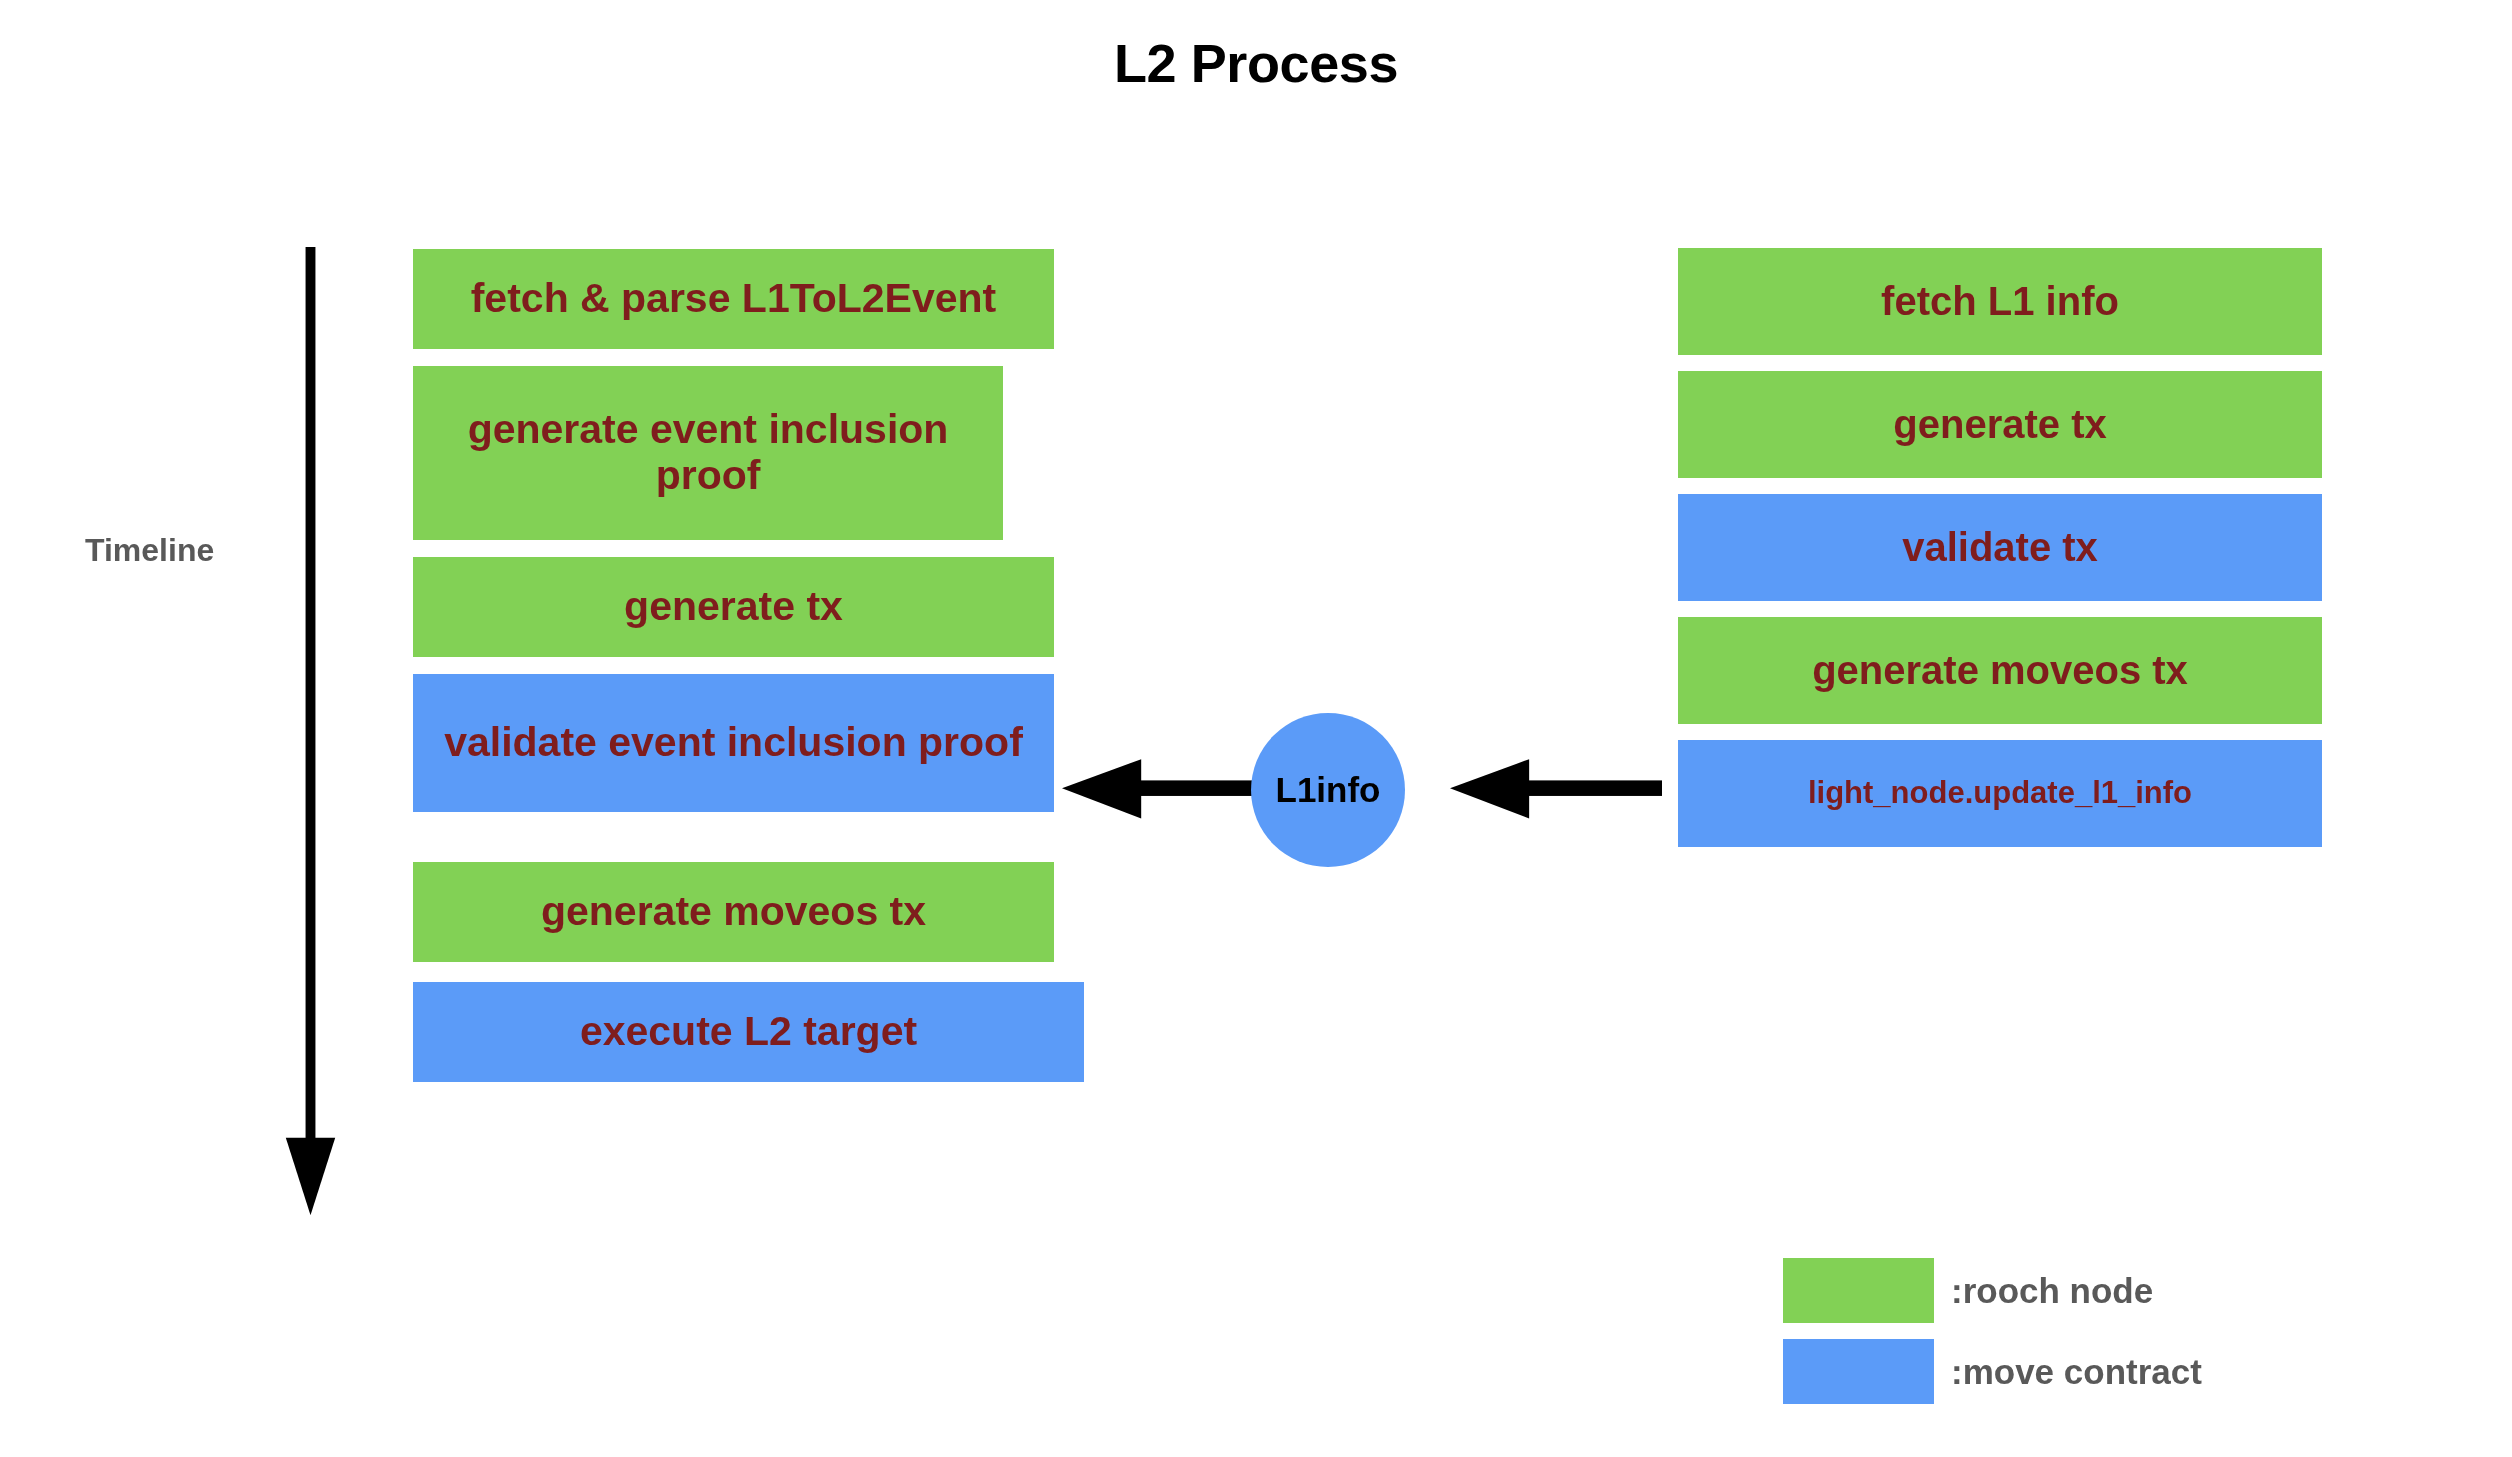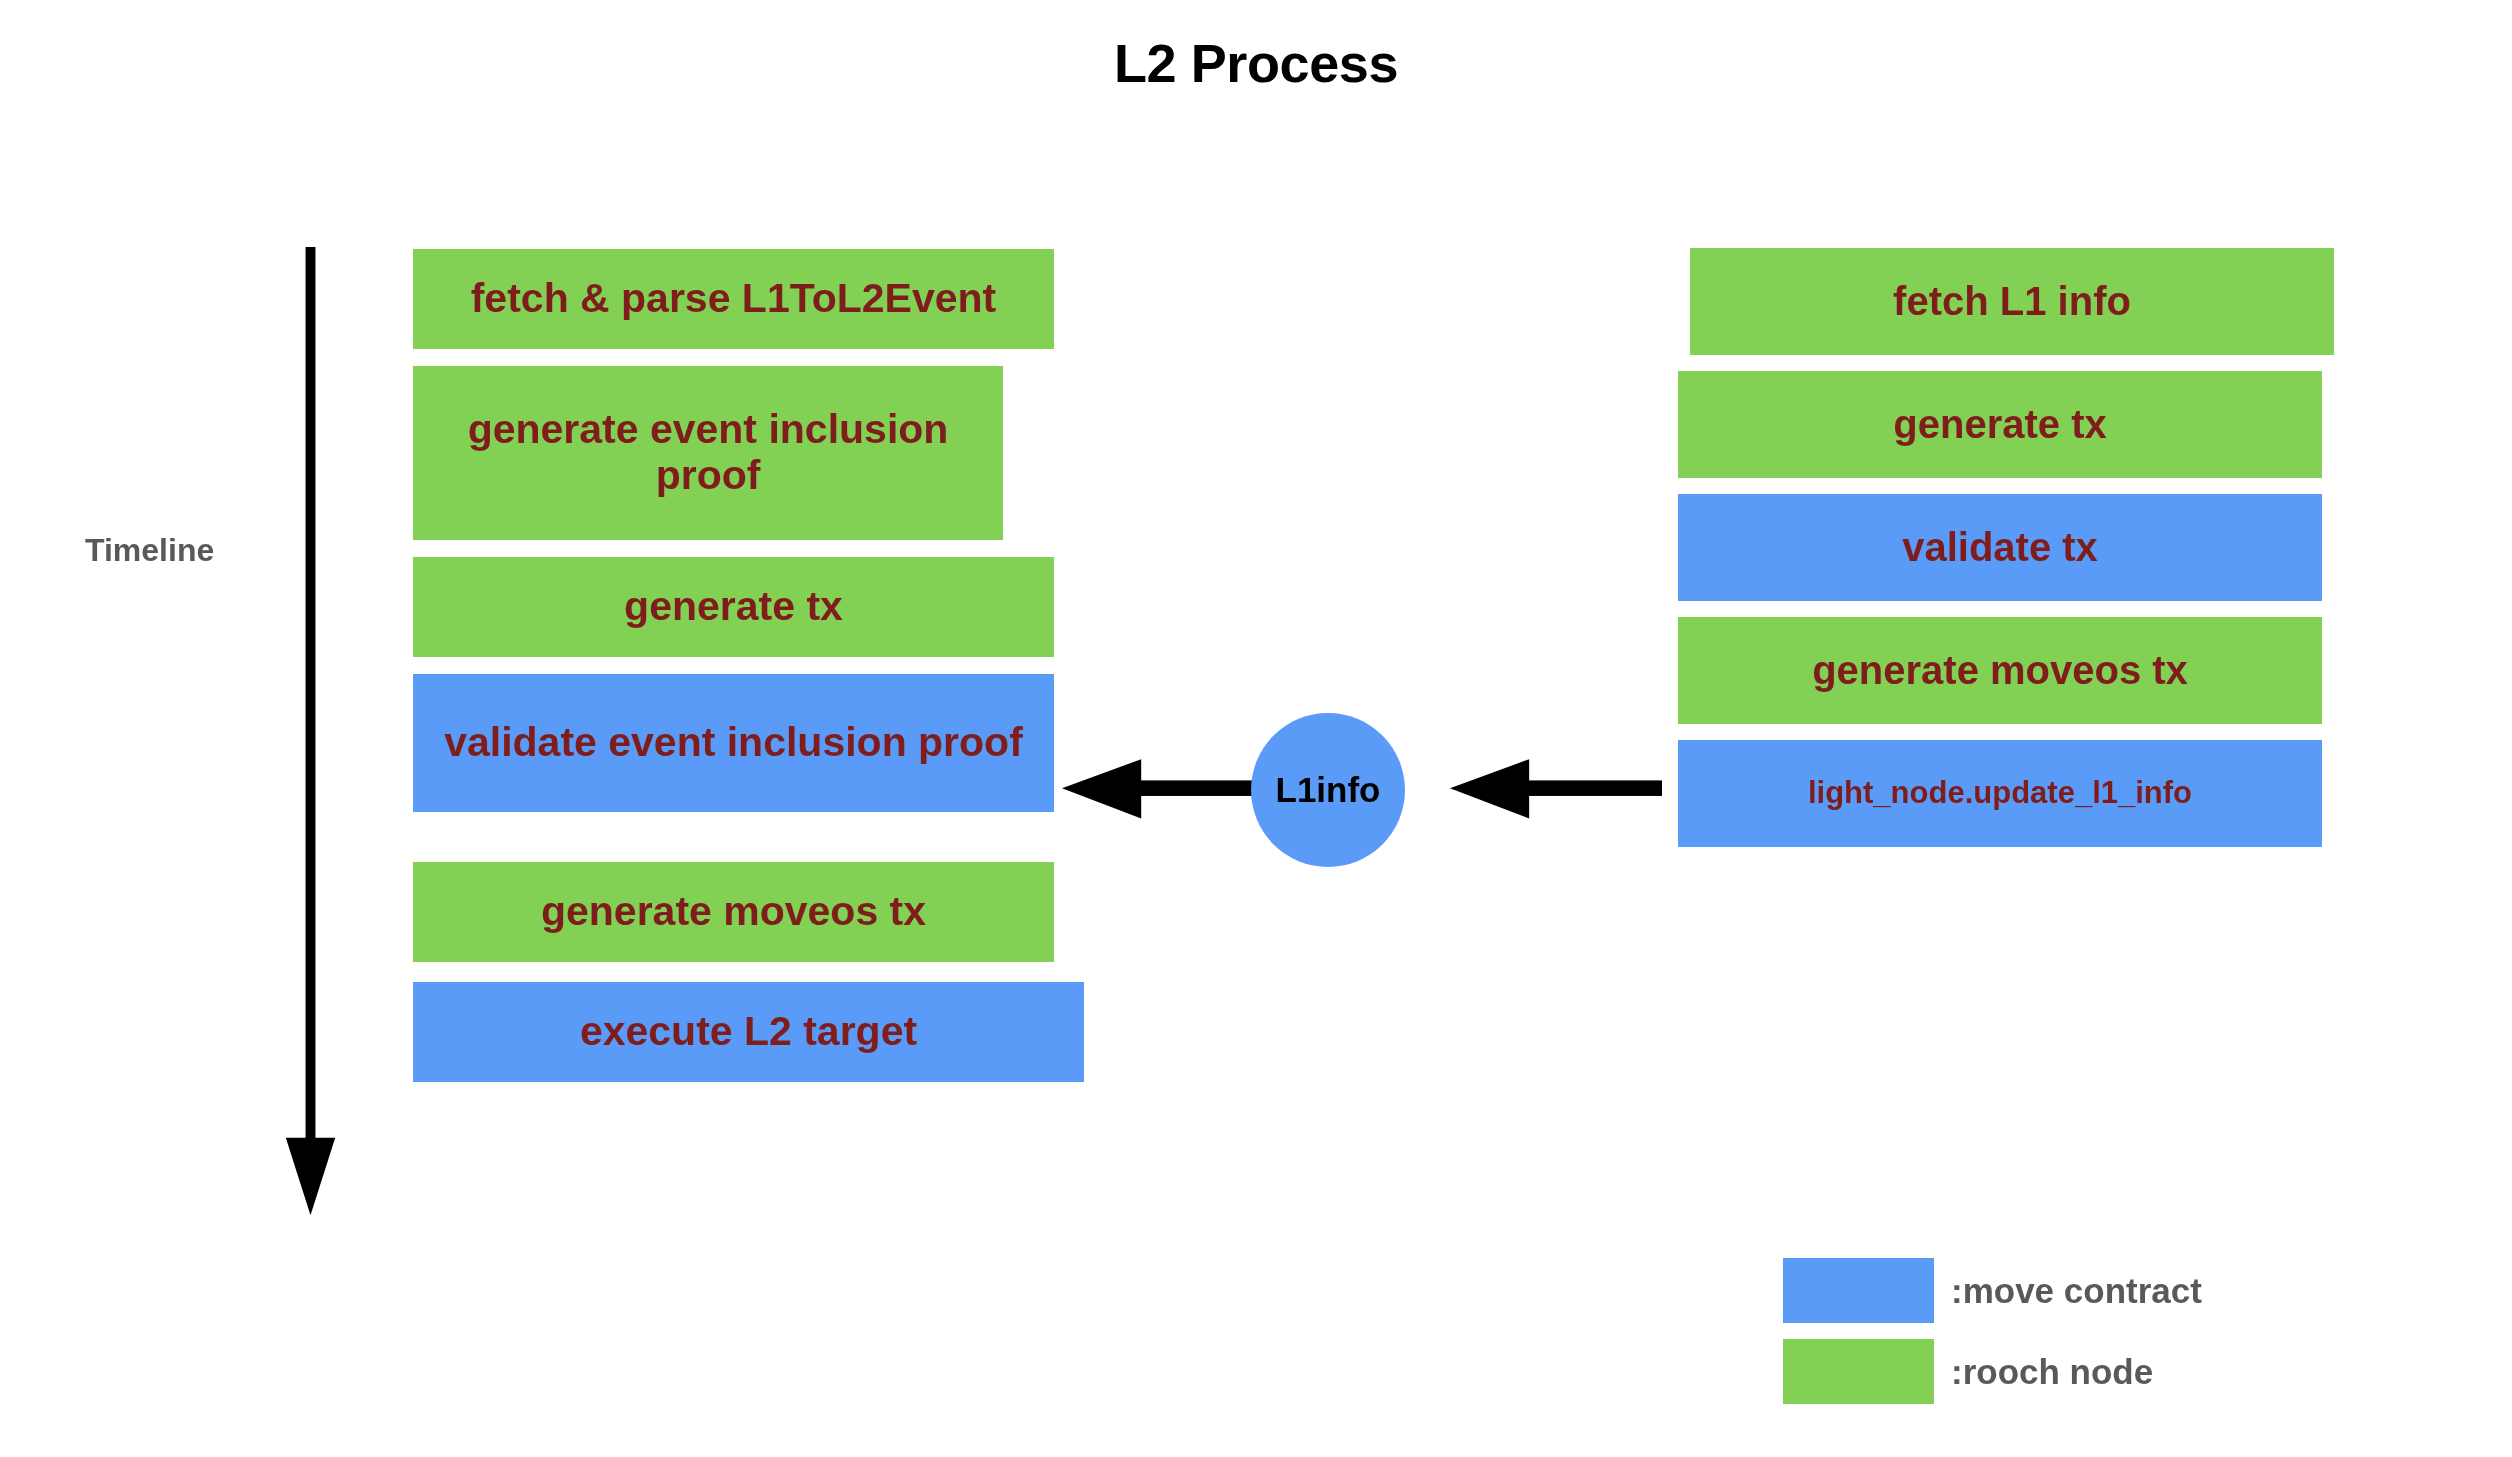--- a/index.html
+++ b/index.html
@@ -150,21 +150,21 @@
       </div>
       <div class="proc-box green" style="left: 413px; top: 862px; width: 641px; height: 100px; font-size: 41px; background: rgb(130, 209, 85);">
         <span>generate moveos tx</span>
       </div>
       <div class="proc-box blue" style="left: 413px; top: 982px; width: 671px; height: 100px; font-size: 41px; background: rgb(91, 155, 248);">
         <span>execute L2 target</span>
       </div>
     </div>
 
   <div id="right-col">
-      <div class="proc-box green" style="left: 1678px; top: 248px; width: 644px; height: 107px; font-size: 40px; background: rgb(130, 209, 85); margin-left: 12px;">
+      <div class="proc-box green" style="left: 1678px; top: 248px; width: 644px; height: 107px; font-size: 40px; background: rgb(130, 209, 85);">
         <span>fetch L1 info</span>
       </div>
       <div class="proc-box green" style="left: 1678px; top: 371px; width: 644px; height: 107px; font-size: 40px; background: rgb(130, 209, 85);">
         <span>generate tx</span>
       </div>
       <div class="proc-box blue" style="left: 1678px; top: 494px; width: 644px; height: 107px; font-size: 40px; background: rgb(91, 155, 248);">
         <span>validate tx</span>
       </div>
       <div class="proc-box green" style="left: 1678px; top: 617px; width: 644px; height: 107px; font-size: 40px; background: rgb(130, 209, 85);">
         <span>generate moveos tx</span>
@@ -184,23 +184,23 @@
     <polygon points="0,41 112,0 112,84" fill="#000000"></polygon>
   </svg>
 
   <div class="center-node">
     <span>L1</span>
     <span>info</span>
   </div>
 
   <div class="legend" id="legend-root">
       <div class="legend-row">
+        <div class="legend-swatch" style="background: rgb(130, 209, 85);"></div>
+        <div class="legend-text">:rooch node</div>
+      </div>
+      <div class="legend-row">
         <div class="legend-swatch" style="background: rgb(91, 155, 248);"></div>
         <div class="legend-text">:move contract</div>
       </div>
-      <div class="legend-row">
-        <div class="legend-swatch" style="background: rgb(130, 209, 85);"></div>
-        <div class="legend-text">:rooch node</div>
-      </div>
     </div>
 
 </div>
 
 
 </body></html>

